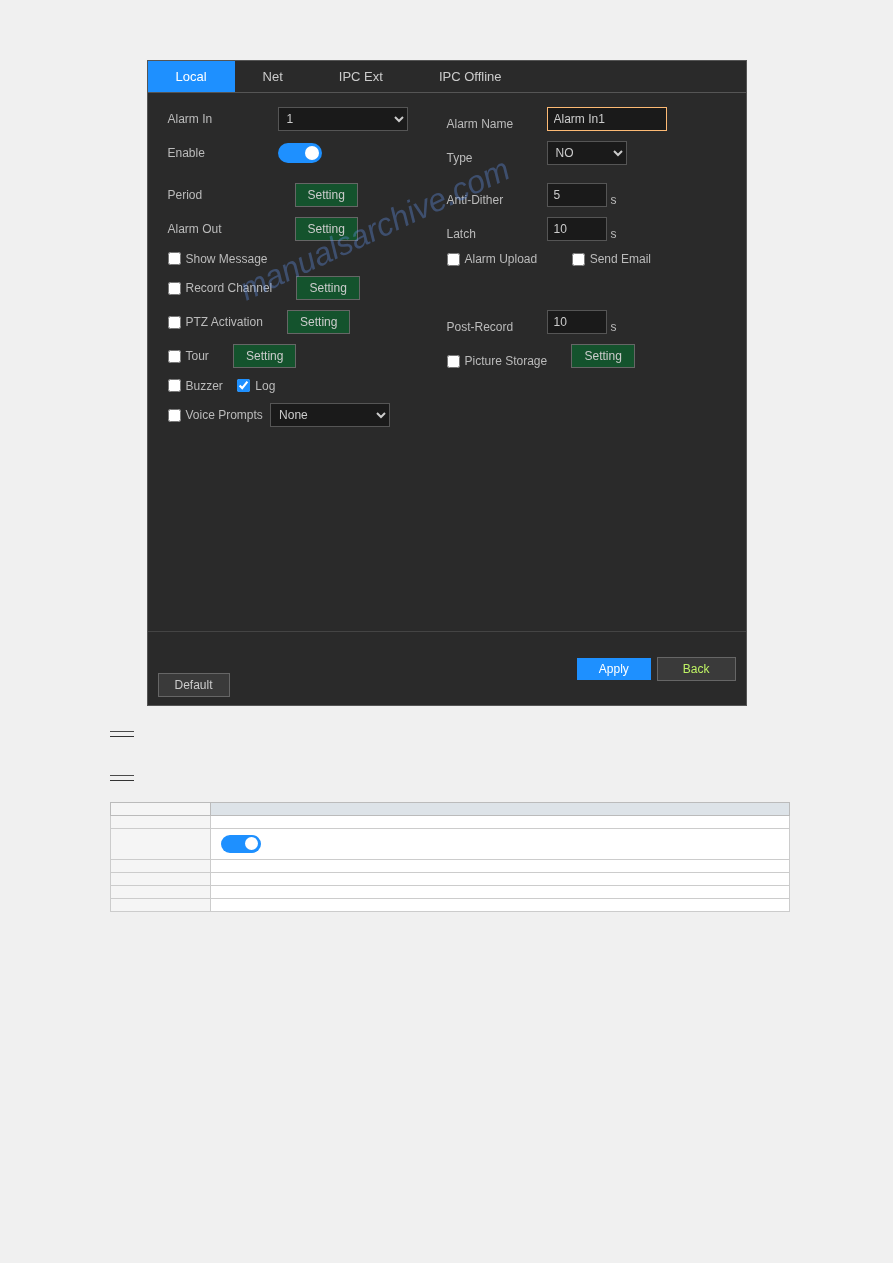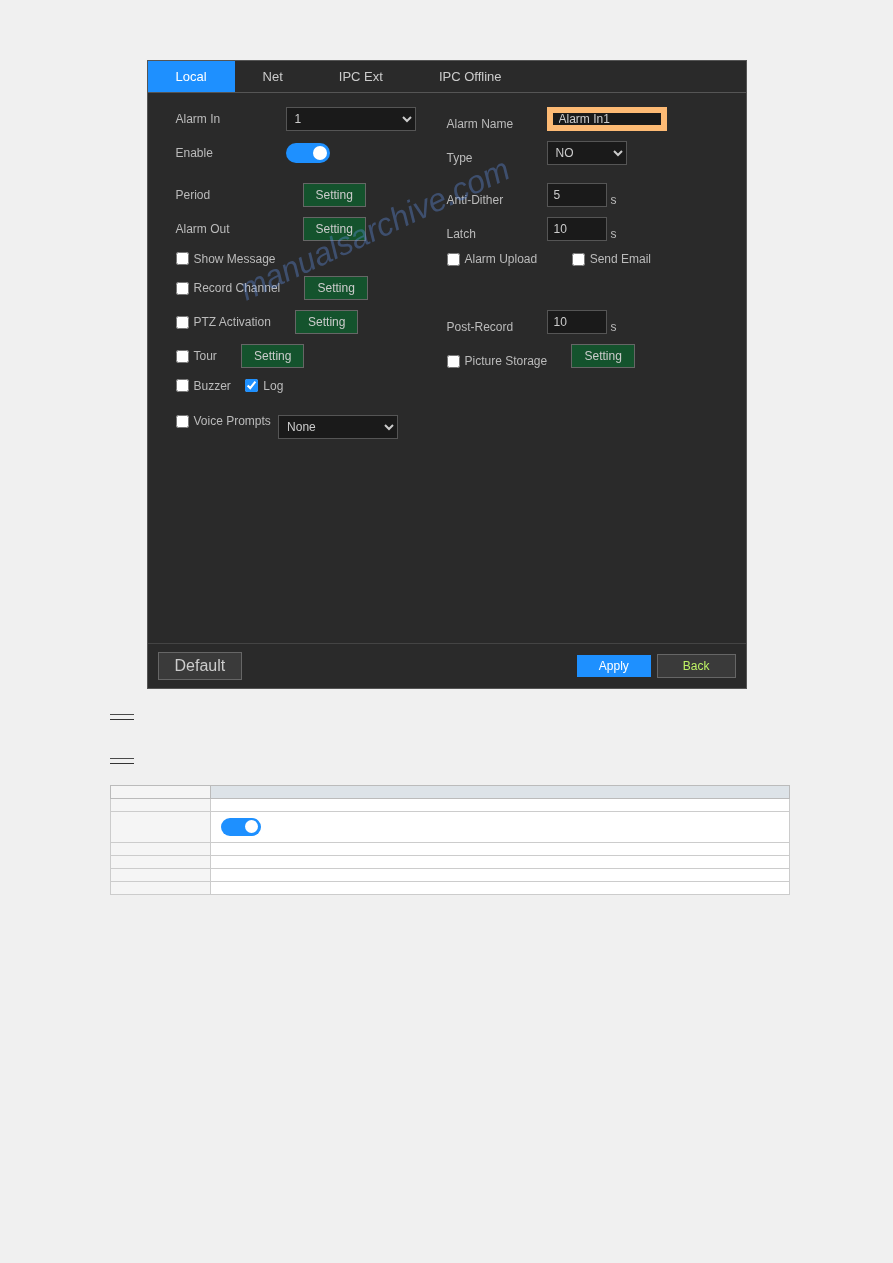--- a/index.html
+++ b/index.html
@@ -39,21 +39,21 @@
       border: none;
       background: transparent;
     }
     .tab.active {
       background: #1e90ff;
       color: #fff;
     }
 
     
     .panel-content {
-      padding: 14px 28px;
+      padding: 14px 20px;
       color: #ccc;
     }
 
     .row {
       display: flex;
       align-items: center;
       margin-bottom: 10px;
     }
 
     .col-left {
@@ -83,21 +83,21 @@
       background: #1a1a1a;
       border: 1px solid #555;
       color: #ccc;
       padding: 2px 4px;
       font-size: 12px;
       height: 24px;
     }
 
     input.text-field {
       background: #1a1a1a;
-      border: 6px solid #fdba74;
+      border: 1px solid #fdba74;
       color: #ccc;
       padding: 2px 6px;
       font-size: 12px;
       height: 24px;
       width: 120px;
     }
 
     input.num-field {
       background: #1a1a1a;
       border: 1px solid #555;
@@ -168,22 +168,23 @@
       padding: 8px 10px;
       border-top: 1px solid #444;
       background: #2a2a2a;
     }
 
     .btn-default {
       background: #3a3a3a;
       border: 1px solid #666;
       color: #ccc;
       padding: 4px 16px;
-      font-size: 16px;
-      cursor: pointer;
+      font-size: 12px;
+      cursor: pointer;
+      margin-top: 33px;
     }
     .btn-apply {
       background: #1e90ff;
       border: none;
       color: #fff;
       padding: 4px 22px;
       font-size: 12px;
       cursor: pointer;
       margin-right: 6px;
     }
@@ -437,21 +438,21 @@
         <div class="col-right"></div>
       </div>
 
       <div class="row">
         <div class="col-left">
           <label class="checkbox-label">
             <input type="checkbox" style="">
             <span>Voice Prompts</span>
           </label>
           &nbsp;&nbsp;
-          <select class="field" style="width:120px;margin-top:12px;">
+          <select class="field" style="width:120px;">
             <option>None</option>
           </select>
         </div>
         <div class="col-right"></div>
       </div>
 
     </div>
 
     <div style="height: 180px;"></div>
 

